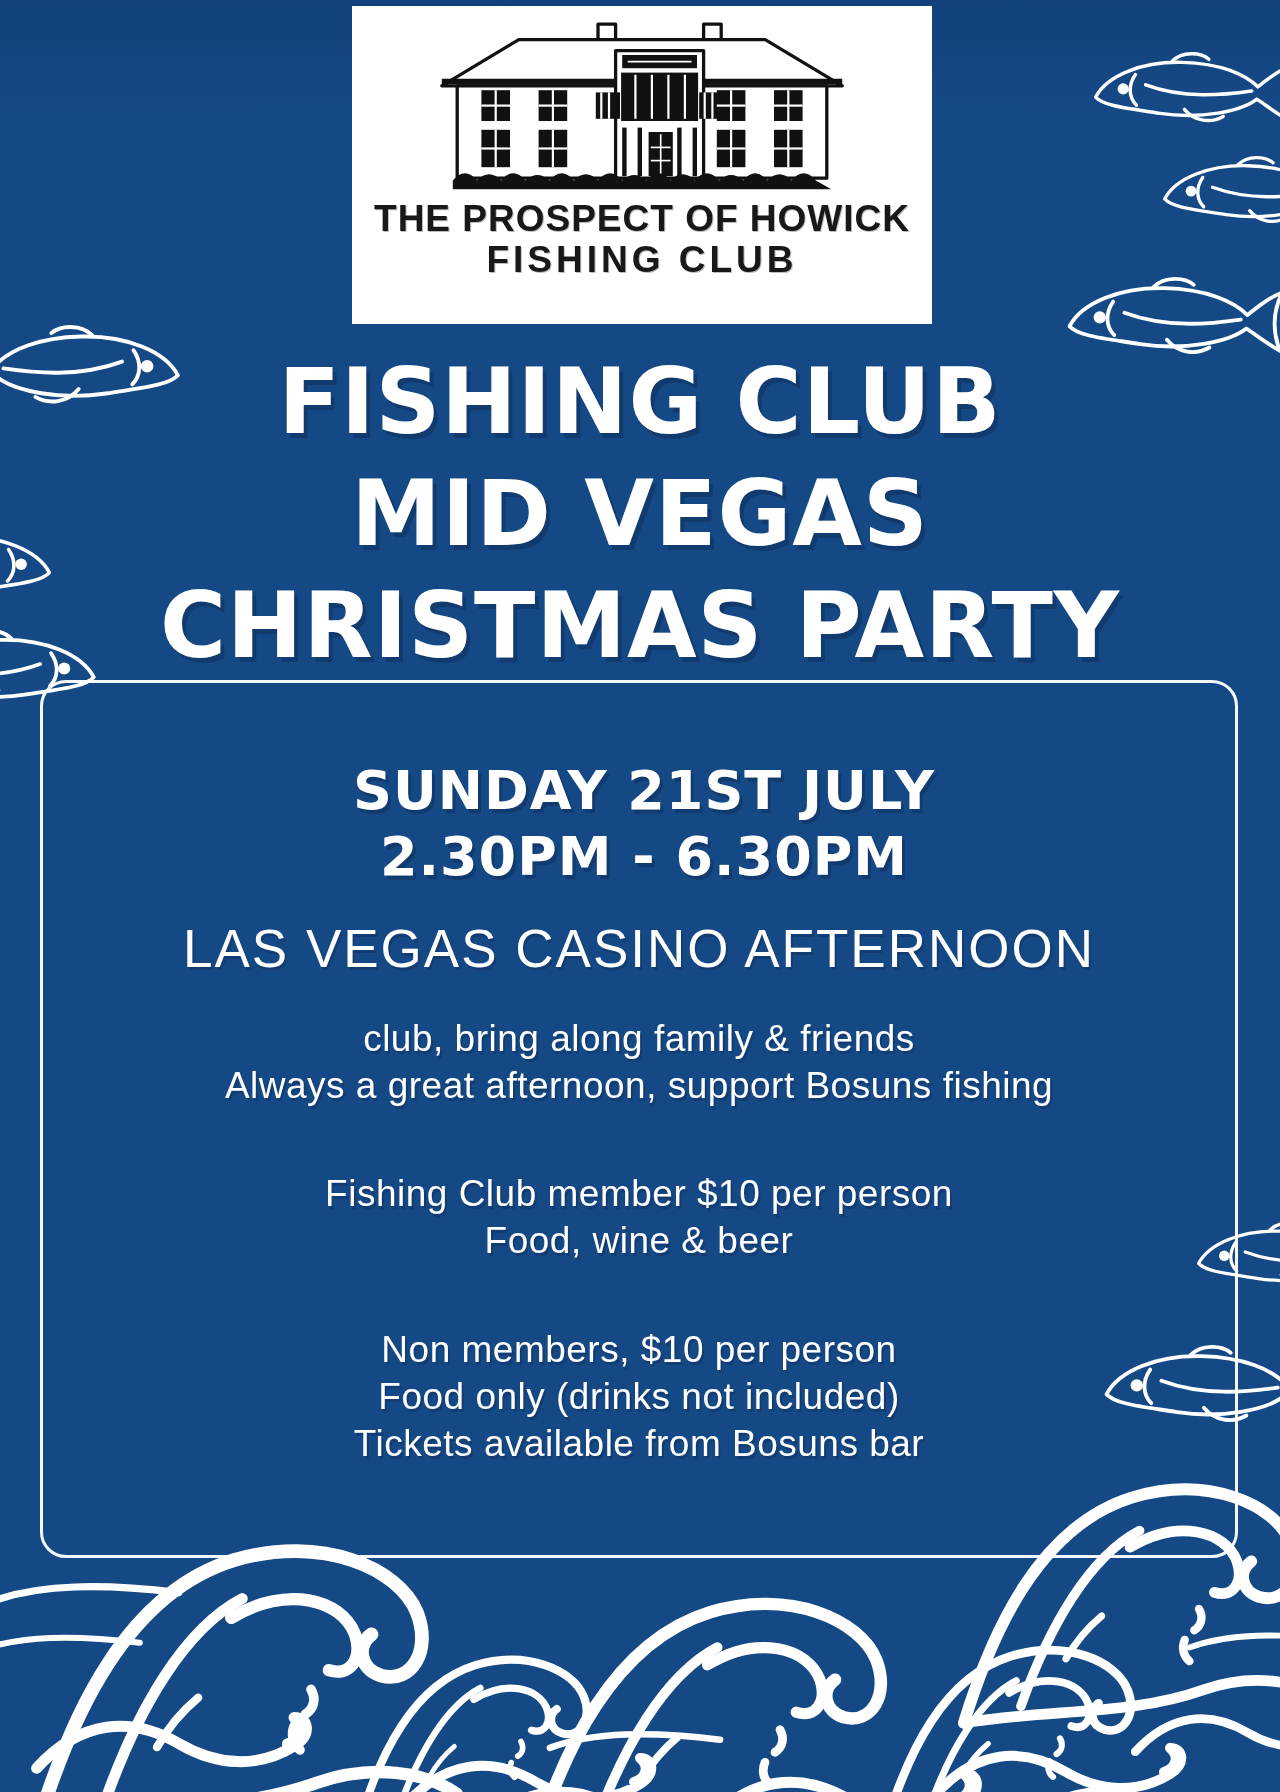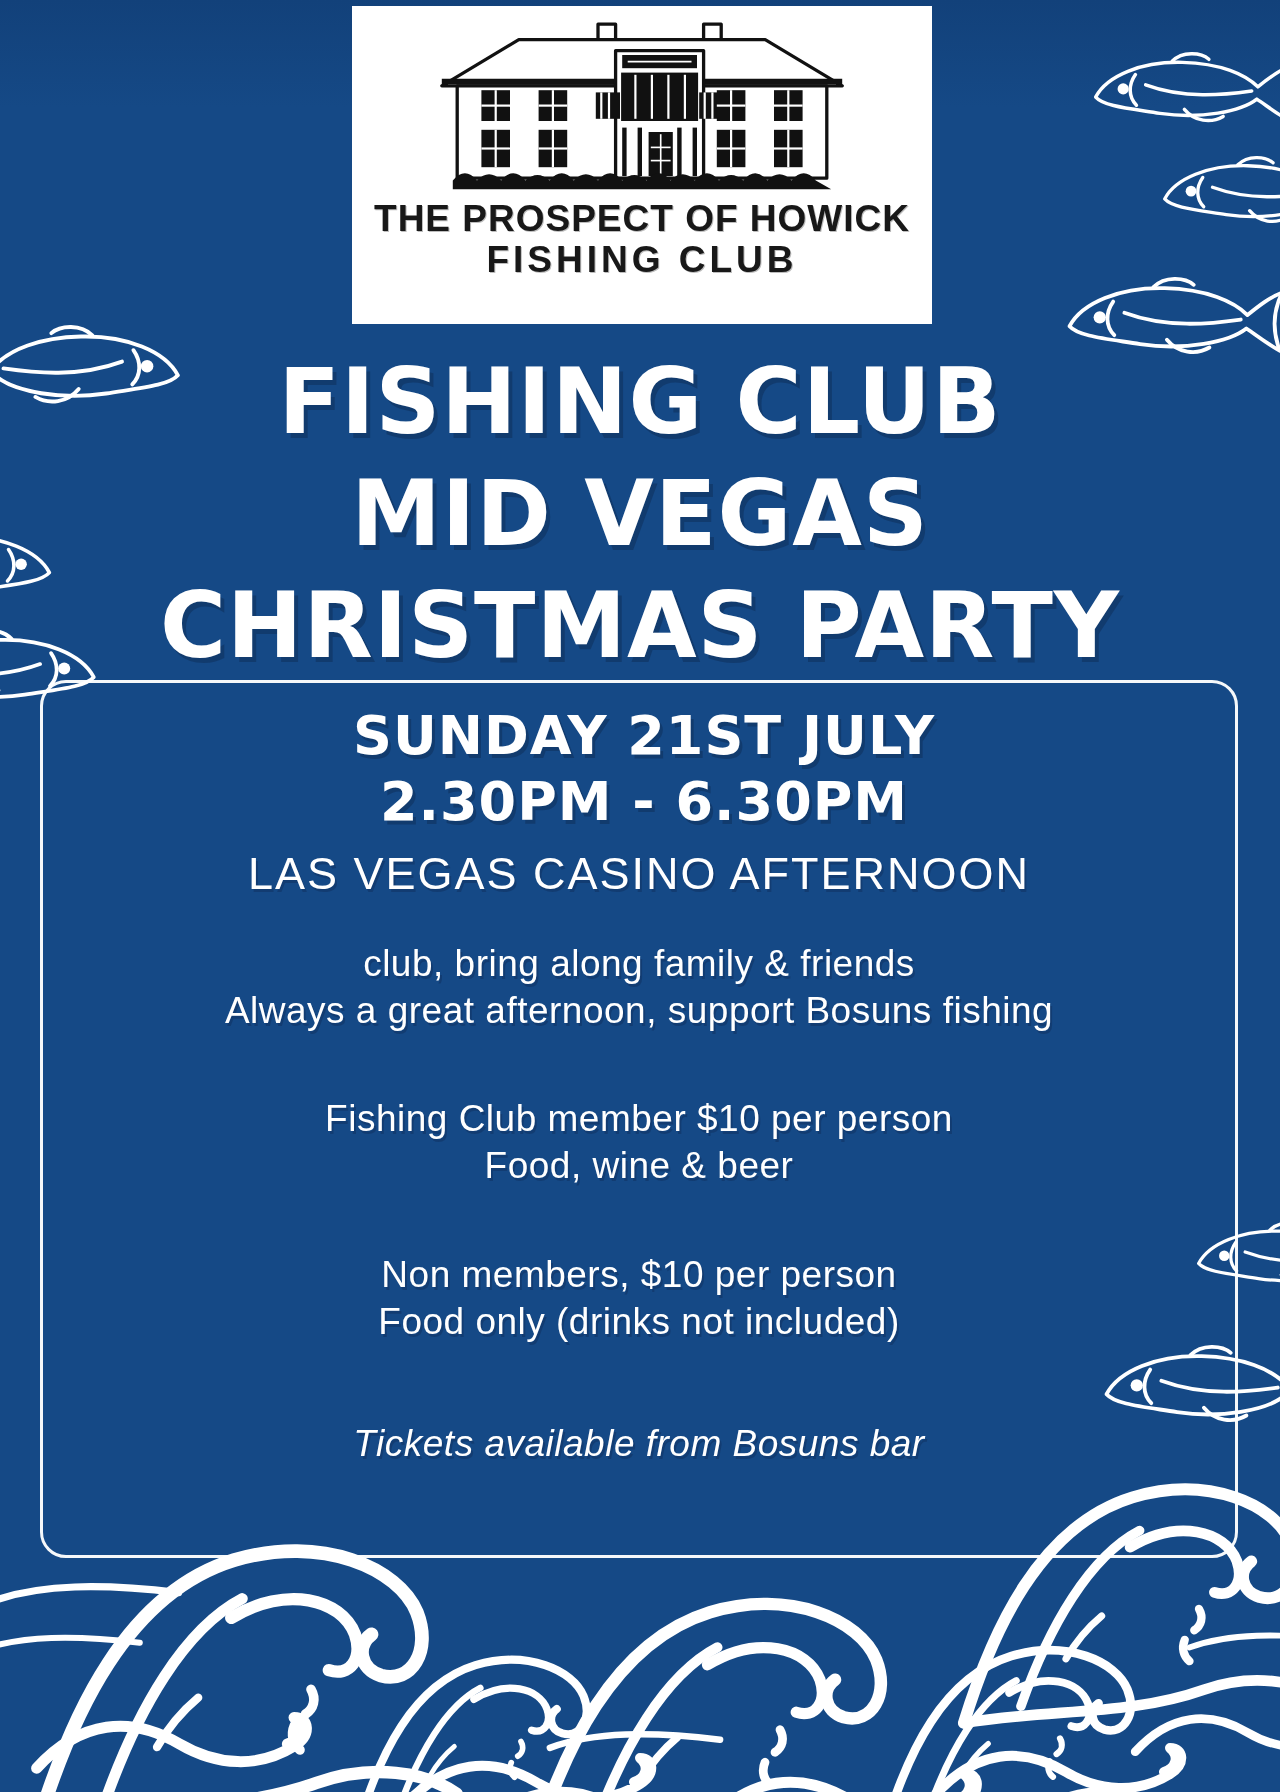--- a/index.html
+++ b/index.html
@@ -34,39 +34,39 @@
     text-shadow:4px 5px 0 rgba(10,25,55,0.30);
   }
   
   .details-box{
     position:absolute;left:40px;top:680px;width:1198px;height:878px;
     border:3px solid rgba(255,255,255,0.96);border-radius:26px;
     box-sizing:border-box;
     text-align:center;color:#ffffff;
   }
   .date-heading{
-    margin-top:20px;
+    margin-top:75px;
     font-family:"DejaVu Sans",sans-serif;font-weight:800;
     font-size:54px;line-height:66px;letter-spacing:1px;
     text-shadow:3px 4px 0 rgba(10,25,55,0.30);
     padding-left:10px;
   }
   .event-sub{
-    margin-top:10px;
-    font-size:45px;line-height:57px;letter-spacing:2px;font-weight:400;
+    margin-top:30px;
+    font-size:53px;line-height:57px;letter-spacing:2px;font-weight:400;
     text-shadow:2px 3px 0 rgba(10,25,55,0.25);
   }
   .para{
     font-size:37px;line-height:47px;letter-spacing:0.5px;font-weight:400;
     text-shadow:2px 3px 0 rgba(10,25,55,0.25);
   }
   .para.p1{margin-top:38px;}
   .para.p2{margin-top:61px;}
   .para.p3{margin-top:62px;}
-  .para.p4{margin-top:75px;font-style:italic;}
+  .para.p4{}
   
   .deco{position:absolute;pointer-events:none;}
   .flip{transform:scaleX(-1);}
   svg.deco{overflow:visible;}
 </style>
 </head>
 <body>
 
 <div class="poster">
 

